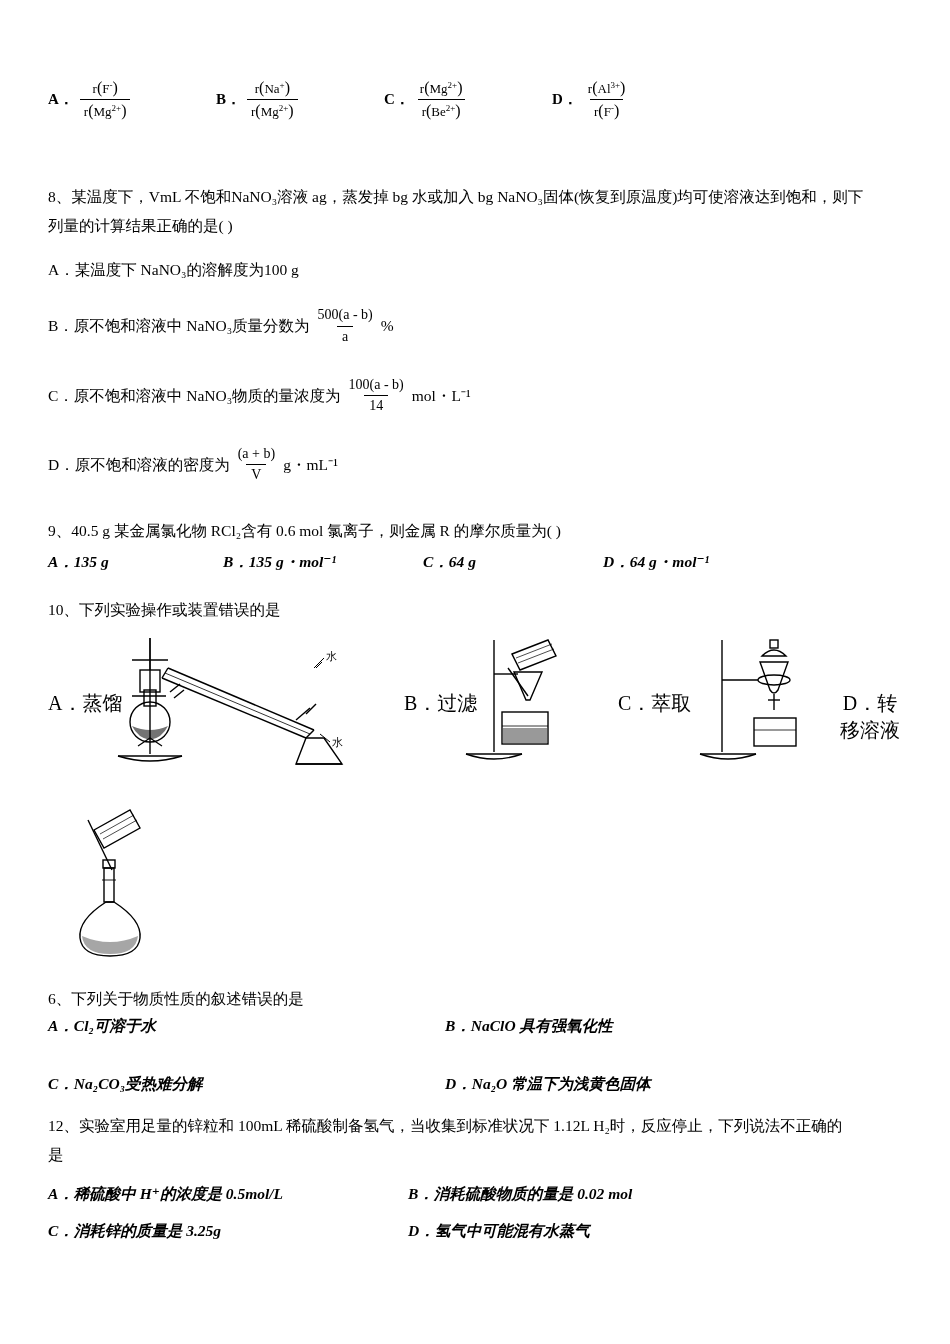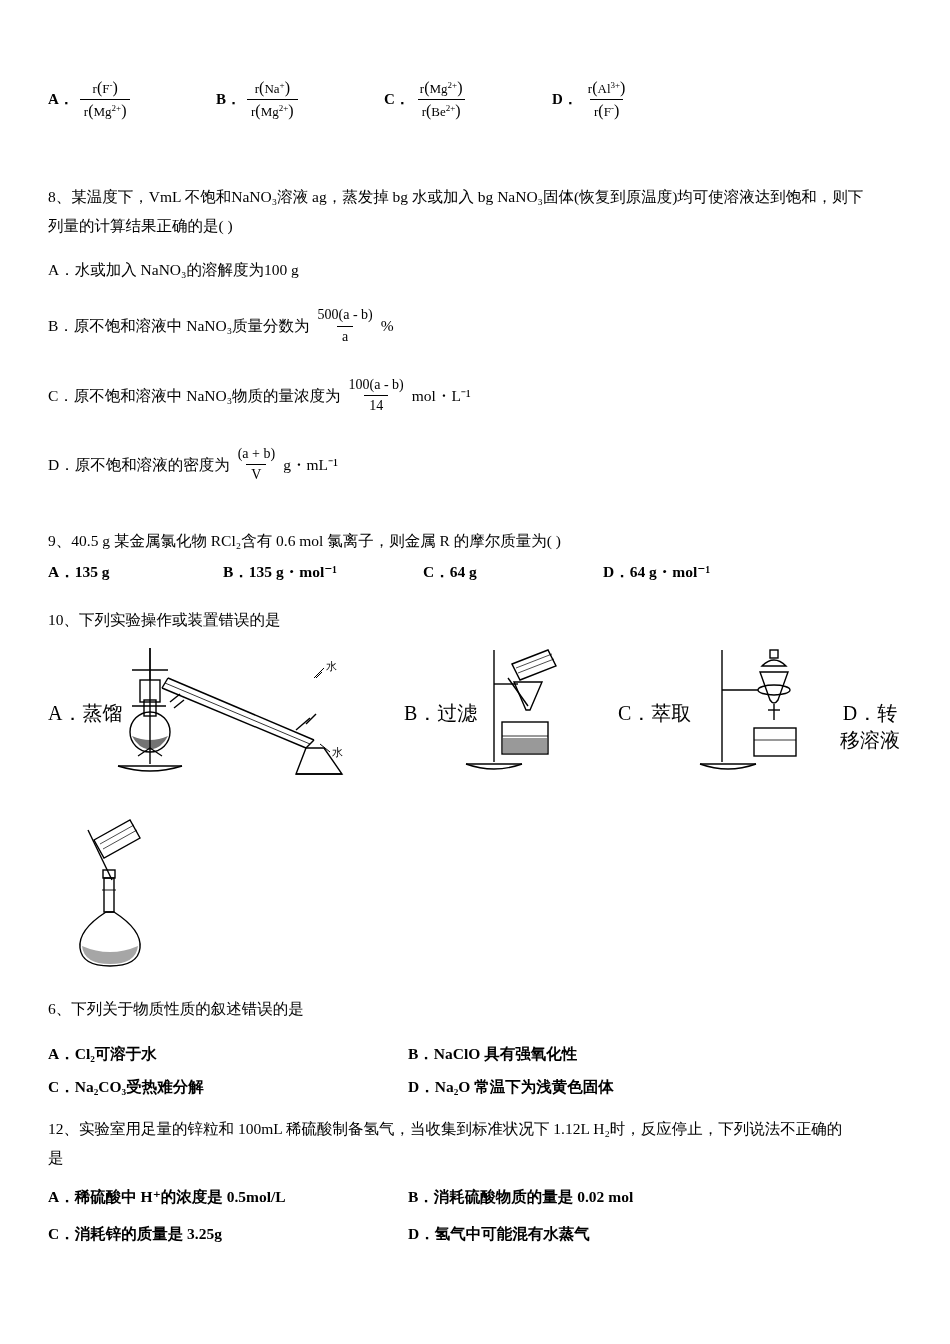--- a/index.html
+++ b/index.html
@@ -73,21 +73,21 @@
   
   .opt-grid-2 {
     display: grid;
     grid-template-columns: 360px 1fr;
     row-gap: 12px;
   }
   .opt-grid-4 {
     display: grid;
     grid-template-columns: 175px 200px 180px 1fr;
   }
-  .opt { font-size: 15.5px; }
+  .opt { font-size: 15.5px; font-style: italic; }
 
   
   .fig-row {
     position: relative;
     height: 150px;
     margin-top: 10px;
   }
   .fig-lab {
     position: absolute;
     font-size: 20px;
@@ -153,21 +153,21 @@
           </span>
         </span>
       </div>
 
     </div>
 
     <div style="margin-top:14px;">
       <div class="stem">8、某温度下，VmL 不饱和NaNO₃溶液 ag，蒸发掉 bg 水或加入 bg  NaNO₃固体(恢复到原温度)均可使溶液达到饱和，则下</div>
       <div class="stem">列量的计算结果正确的是(        )</div>
 
-      <div class="stem" style="margin-top:14px;">A．水或加入 NaNO₃的溶解度为100 g</div>
+      <div class="stem" style="margin-top:14px;">A．某温度下 NaNO₃的溶解度为100 g</div>
 
       <div class="stem" style="margin-top:22px; display:flex; align-items:center;">
         <span>B．原不饱和溶液中 NaNO₃质量分数为</span>
         <span class="ifrac">
           <span class="num">500(a - b)</span>
           <span class="den">a</span>
         </span>
         <span>%</span>
       </div>
 
@@ -183,21 +183,21 @@
       <div class="stem" style="margin-top:30px; display:flex; align-items:center;">
         <span>D．原不饱和溶液的密度为</span>
         <span class="ifrac">
           <span class="num">(a + b)</span>
           <span class="den">V</span>
         </span>
         <span>g・mL⁻¹</span>
       </div>
     </div>
 
-    <div style="margin-top:42px;">
+    <div style="margin-top:32px;">
       <div class="stem">9、40.5 g 某金属氯化物 RCl₂含有 0.6 mol  氯离子，则金属 R 的摩尔质量为(        )</div>
       <div class="opt-grid-4" style="margin-top:6px;">
         <div class="opt bold">A．135 g</div>
         <div class="opt bold">B．135 g・mol⁻¹</div>
         <div class="opt bold">C．64 g</div>
         <div class="opt bold">D．64 g・mol⁻¹</div>
       </div>
     </div>
 
     <div style="margin-top:22px;">
@@ -320,21 +320,21 @@
             <path d="M24 140 Q52 152 80 140 Q78 158 52 158 Q26 158 24 140" fill="#000" stroke="none" opacity="0.35"></path>
 
             <rect x="45" y="64" width="12" height="8"></rect>
           </g>
         </svg>
       </div>
     </div>
 
     <div style="margin-top:14px;">
       <div class="stem">6、下列关于物质性质的叙述错误的是</div>
-      <div class="opt-grid-2" style="margin-top:20px;">
+      <div class="opt-grid-2" style="margin-top:2px;gap:37px;">
         <div class="opt bold">A．Cl₂可溶于水</div>
         <div class="opt bold">B．NaClO 具有强氧化性</div>
         <div class="opt bold">C．Na₂CO₃受热难分解</div>
         <div class="opt bold">D．Na₂O 常温下为浅黄色固体</div>
       </div>
     </div>
 
     <div style="margin-top:16px;">
       <div class="stem">12、实验室用足量的锌粒和 100mL 稀硫酸制备氢气，当收集到标准状况下 1.12L H₂时，反应停止，下列说法不正确的</div>
       <div class="stem">是</div>

